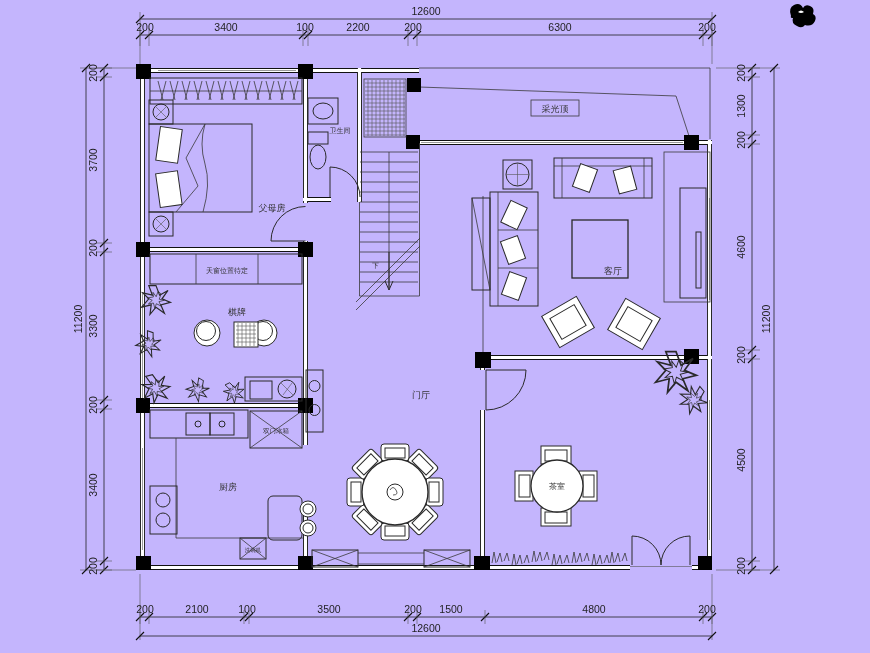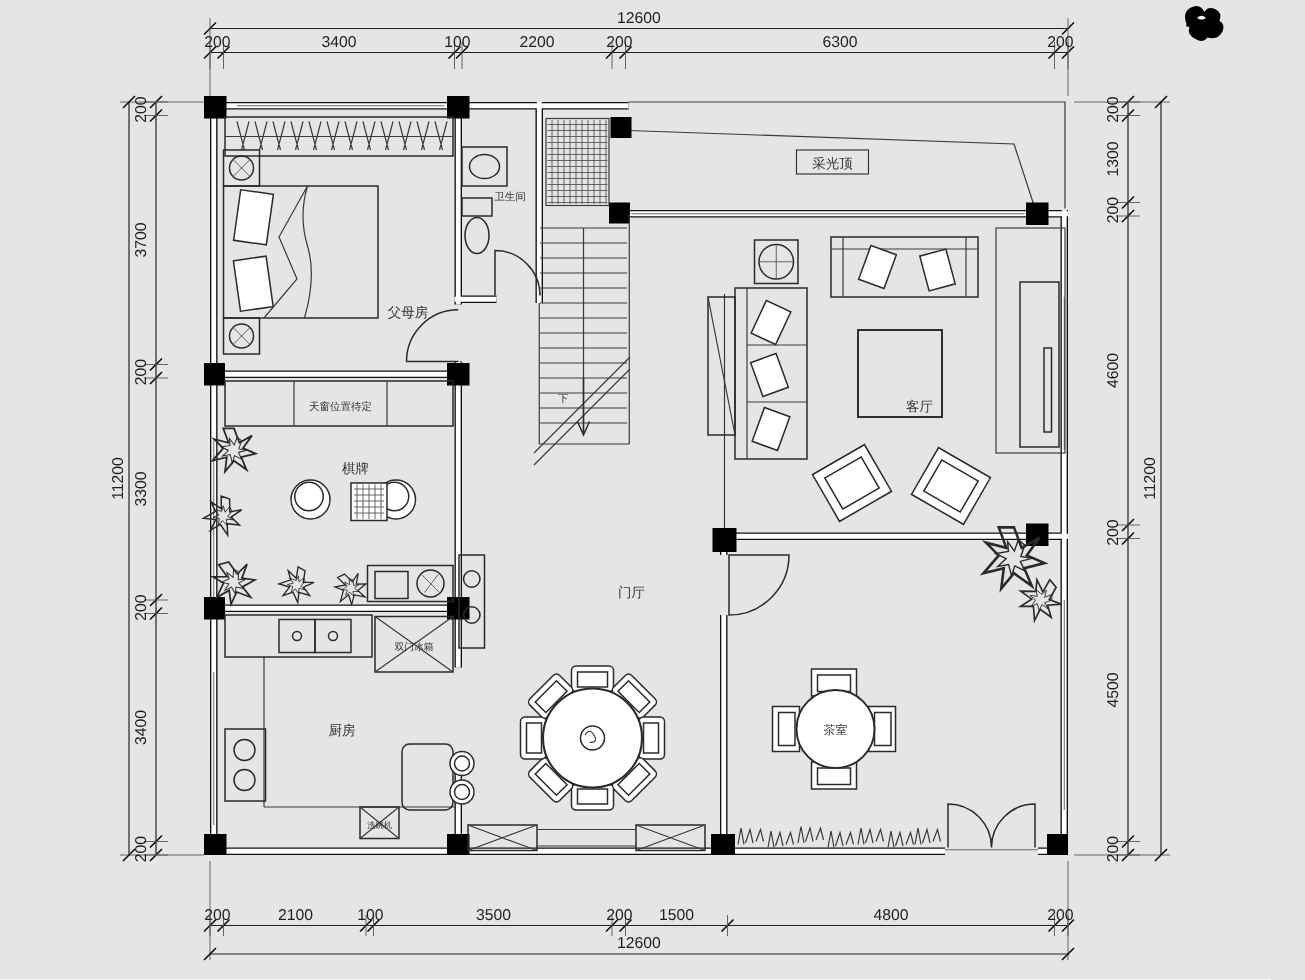--- a/index.html
+++ b/index.html
@@ -1,16 +1,16 @@
 <!DOCTYPE html>
 <html><head>
 <meta charset="utf-8">
 <style>
   html,body{margin:0;padding:0;background:#ffffff}
-  .page{width:870px;height:653px;position:relative;background:#e5e5e5;overflow:hidden}
+  .page{width:870px;height:653px;position:relative;background:#c4b5fd;overflow:hidden}
   svg{display:block}
   .wallB{stroke:#111;stroke-width:5;fill:none}
   .wallW{stroke:#fff;stroke-width:3.2;fill:none}
   .thin{stroke:#3a3a3a;stroke-width:.8;fill:none}
   .vthin{stroke:#555;stroke-width:.6;fill:none}
   .furn{stroke:#2a2a2a;stroke-width:1;fill:none}
   .furnW{stroke:#2a2a2a;stroke-width:1;fill:#fff}
   .dimline{stroke:#222;stroke-width:.8;fill:none}
   .tick{stroke:#111;stroke-width:1.1;fill:none}
   .col{fill:#000;stroke:none}

